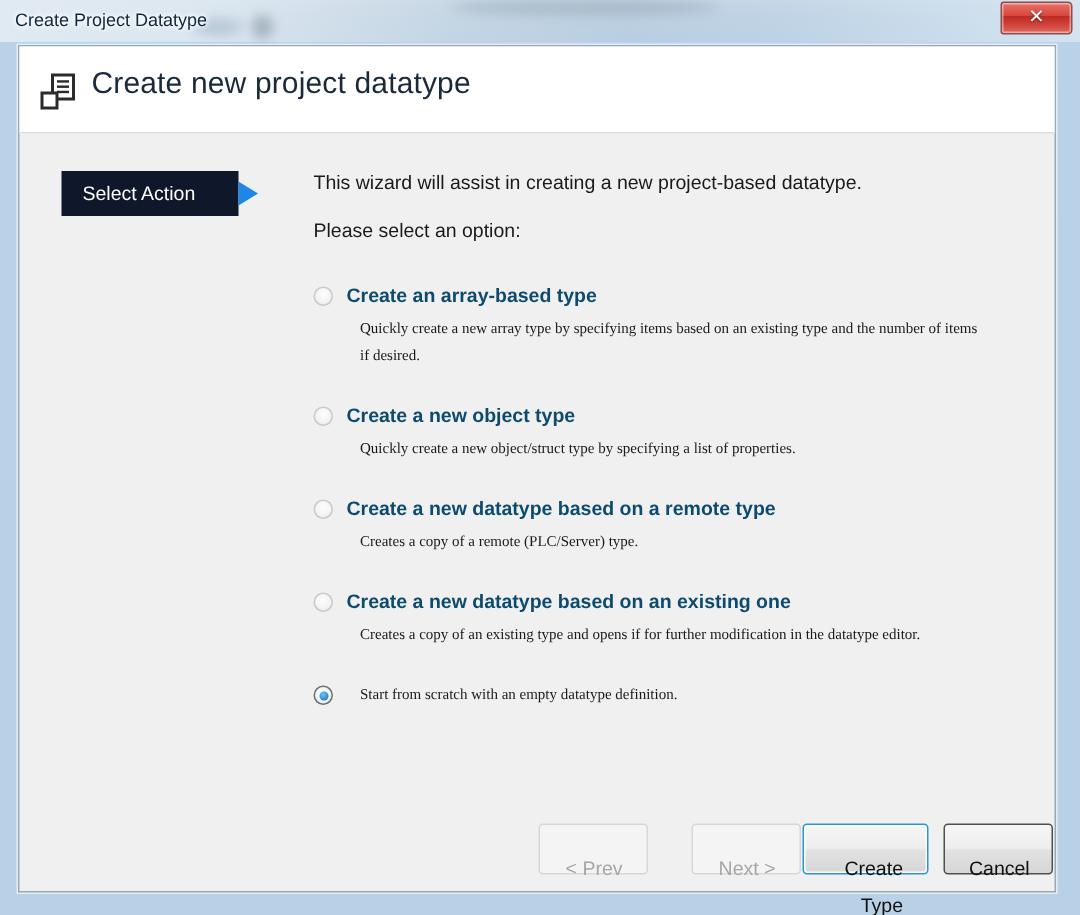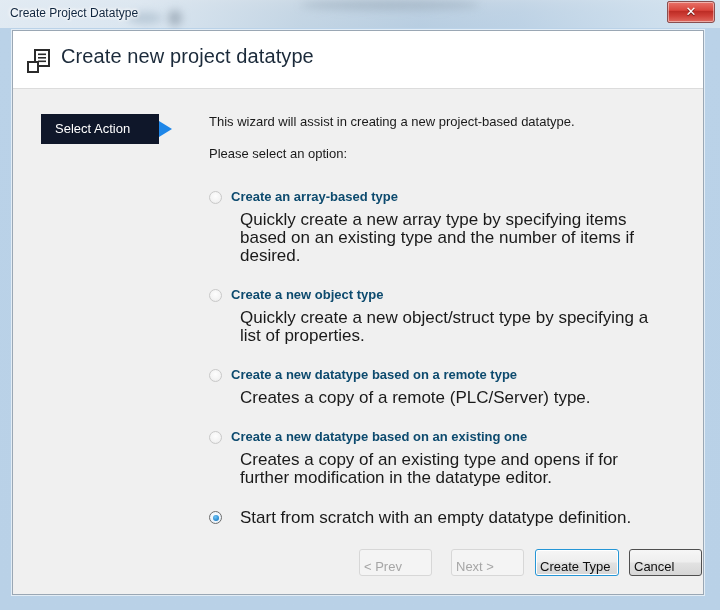--- a/index.html
+++ b/index.html
@@ -220,24 +220,25 @@
     margin-left: 22px;
     font-size: 13px;
     font-weight: bold;
     color: #0c4a6e;
     line-height: 16px;
     cursor: pointer;
   }
   .option .opt-desc {
     margin-left: 31px;
     margin-top: 6px;
-    font-size: 17px;
+    font-size: 10px;
     color: #1a1a1a;
     line-height: 18px;
     max-width: 420px;
+    font-family: Liberation Serif, serif;
   }
 
   
   .footer {
     position: absolute;
     left: 0;
     right: 0;
     bottom: 0;
     height: 58px;
   }
@@ -245,42 +246,42 @@
     position: absolute;
     top: 13px;
     height: 27px;
     width: 73px;
     box-sizing: border-box;
     font-size: 13px;
     font-family: "Liberation Sans", sans-serif;
     border-radius: 3px;
     cursor: pointer;
     line-height: 25px;
-    text-align: left;
-    padding: 4px;
+    text-align: right;
+    padding: 16px;
   }
   .btn.disabled {
     background: #f4f4f4;
     border: 1px solid #d7d7d7;
     color: #a6a6a6;
     cursor: default;
   }
   .btn.normal {
     background: linear-gradient(to bottom, #f6f6f6 0%, #eeeeee 48%, #e2e2e2 52%, #d6d6d6 100%);
     border: 1px solid #4f4f4f;
     color: #101010;
   }
   .btn.default {
     background: linear-gradient(to bottom, #f6f6f6 0%, #eeeeee 48%, #e2e2e2 52%, #d6d6d6 100%);
     border: 1px solid #2596d6;
     color: #101010;
     box-shadow: inset 0 0 0 1px #ffffff;
   }
   #btn-prev   { left: 346px; }
-  #btn-next   { left: 438px; }
+  #btn-next   { left: 448px; }
   #btn-create { left: 522px; width: 84px; }
   #btn-cancel { left: 616px; }
 </style>
 </head>
 <body>
 
 <div id="root">
   <div class="window-frame">
 
     <div class="glass-bleed">

